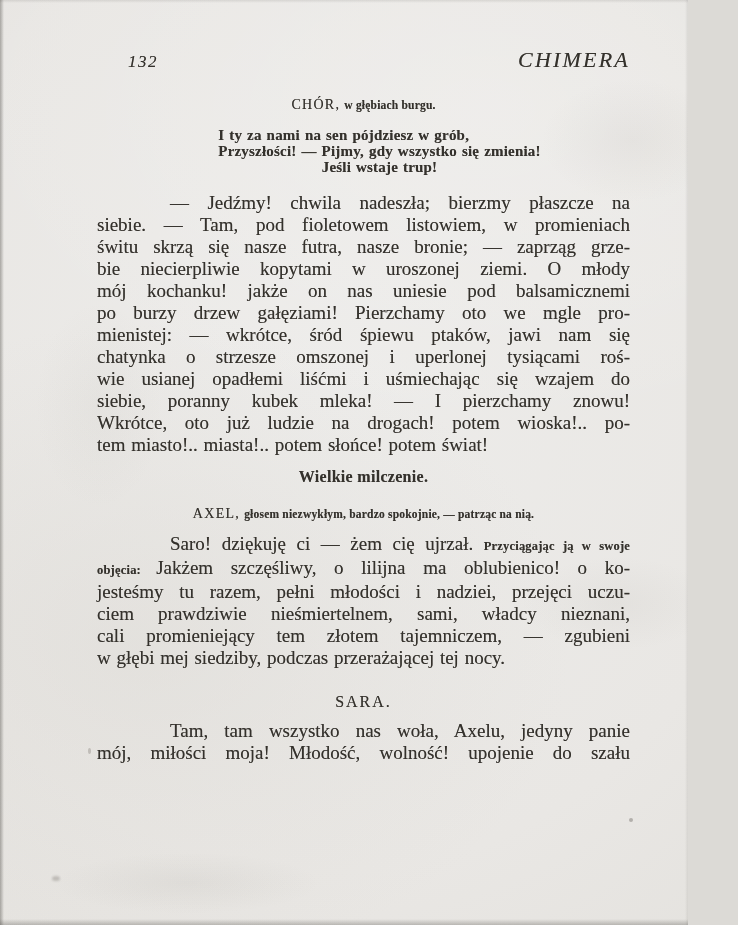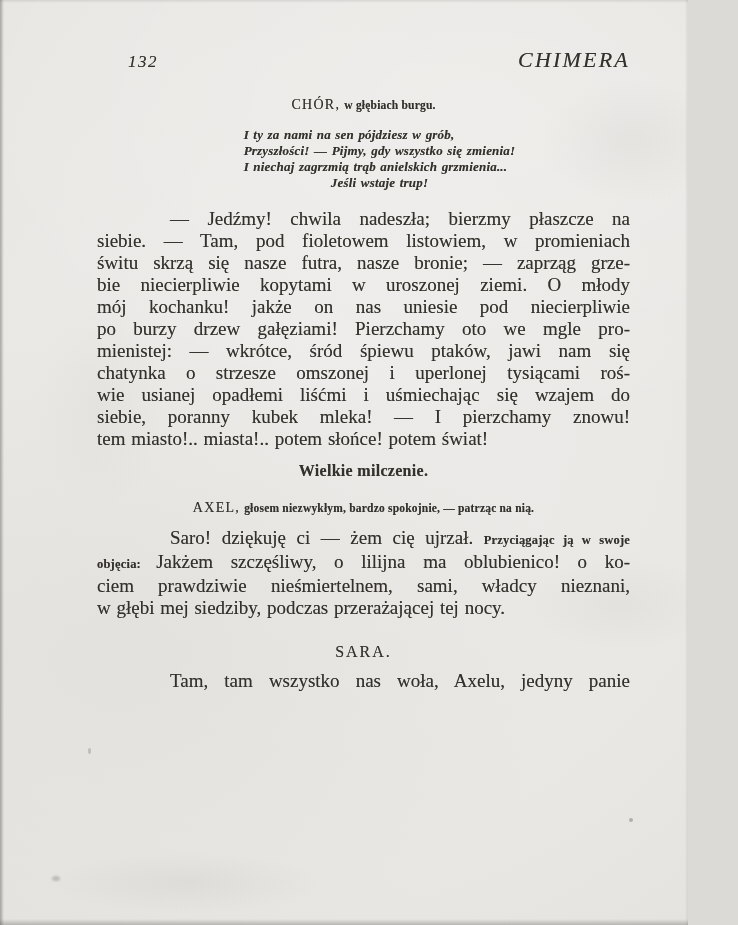--- a/index.html
+++ b/index.html
@@ -47,21 +47,21 @@
   .speaker-name { font-size:14px; letter-spacing:1.3px; }
   .speaker-dir  { font-weight:bold; font-size:11.5px; letter-spacing:.2px; }
 
   .chorus-heading { margin-top:22px; }
   .sara1-heading  { margin-top:18px; padding:0 8px; }
   .axel-heading   { margin-top:18px; }
   .sara2-heading  { margin-top:24px; }
   .sara2-heading .speaker-name { font-size:16px; letter-spacing:2px; }
 
   .verse { width:fit-content; margin:13px auto 16px; transform:translateX(16px);
-           font-weight:bold; font-size:13px; line-height:16px; letter-spacing:.2px;font-style:italic; }
+           font-weight:bold; font-size:15px; line-height:16px; letter-spacing:.2px; }
   .verse .tline { text-align:left; text-align-last:left; }
   .verse .tline.align-center { text-align:center; text-align-last:center; }
 
   .body-par { font-size:19px; line-height:22px; }
   .par-1 { margin-top:17px; }
   .par-2 { margin-top:10px; }
   .par-3 { margin-top:10px; }
   .tline { text-align:justify; text-align-last:justify; -moz-text-align-last:justify; word-spacing:1px; }
   .tline.indent { text-indent:73px; }
   .tline.last { text-align-last:left; }
@@ -94,55 +94,58 @@
     </div>
 
     <div class="speaker-heading chorus-heading">
       <span class="speaker-name">CHÓR,</span>
       <span class="speaker-dir">w głębiach burgu.</span>
     </div>
 
     <div class="verse">
         <div class="tline"><span>I ty za nami na sen pójdziesz w grób,</span></div>
         <div class="tline"><span>Przyszłości! — Pijmy, gdy wszystko się zmienia!</span></div>
-        <div class="tline"><span>I niechaj zagrzmią trąb anielskich grzmienia...</span></div>
         <div class="tline align-center"><span>Jeśli wstaje trup!</span></div>
       </div>
 
 
     <div class="body-par par-1">
         <div class="tline indent"><span>— Jedźmy! chwila nadeszła; bierzmy płaszcze na</span></div>
         <div class="tline"><span>siebie. — Tam, pod fioletowem listowiem, w promieniach</span></div>
         <div class="tline"><span>świtu skrzą się nasze futra, nasze bronie; — zaprząg grze-</span></div>
         <div class="tline"><span>bie niecierpliwie kopytami w uroszonej ziemi. O młody</span></div>
-        <div class="tline"><span>mój kochanku! jakże on nas uniesie pod niecierpliwie</span></div>
+        <div class="tline"><span>mój kochanku! jakże on nas uniesie pod balsamicznemi</span></div>
         <div class="tline"><span>po burzy drzew gałęziami! Pierzchamy oto we mgle pro-</span></div>
         <div class="tline"><span>mienistej: — wkrótce, śród śpiewu ptaków, jawi nam się</span></div>
         <div class="tline"><span>chatynka o strzesze omszonej i uperlonej tysiącami roś-</span></div>
         <div class="tline"><span>wie usianej opadłemi liśćmi i uśmiechając się wzajem do</span></div>
         <div class="tline"><span>siebie, poranny kubek mleka! — I pierzchamy znowu!</span></div>
+        <div class="tline"><span>Wkrótce, oto już ludzie na drogach! potem wioska!.. po-</span></div>
         <div class="tline last"><span>tem miasto!.. miasta!.. potem słońce! potem świat!</span></div>
       </div>
 
     <div class="silence-note">Wielkie milczenie.</div>
 
     <div class="speaker-heading axel-heading">
       <span class="speaker-name">AXEL,</span>
       <span class="speaker-dir">głosem niezwykłym, bardzo spokojnie, — patrząc na nią.</span>
     </div>
 
     <div class="body-par par-2">
         <div class="tline indent"><span>Saro! dziękuję ci — żem cię ujrzał. </span><span class="small-dir">Przyciągając ją w swoje</span></div>
         <div class="tline"><span class="small-dir">objęcia: </span><span>Jakżem szczęśliwy, o lilijna ma oblubienico! o ko-</span></div>
+        <div class="tline"><span>jesteśmy tu razem, pełni młodości i nadziei, przejęci uczu-</span></div>
         <div class="tline"><span>ciem prawdziwie nieśmiertelnem, sami, władcy nieznani,</span></div>
+        <div class="tline"><span>cali promieniejący tem złotem tajemniczem, — zgubieni</span></div>
         <div class="tline last"><span>w głębi mej siedziby, podczas przerażającej tej nocy.</span></div>
       </div>
 
     <div class="speaker-heading sara2-heading">
       <span class="speaker-name">SARA.</span>
     </div>
 
     <div class="body-par par-3">
         <div class="tline indent"><span>Tam, tam wszystko nas woła, Axelu, jedyny panie</span></div>
+        <div class="tline"><span>mój, miłości moja! Młodość, wolność! upojenie do szału</span></div>
       </div>
 
   </div>
 </div>
 
 </body></html>

